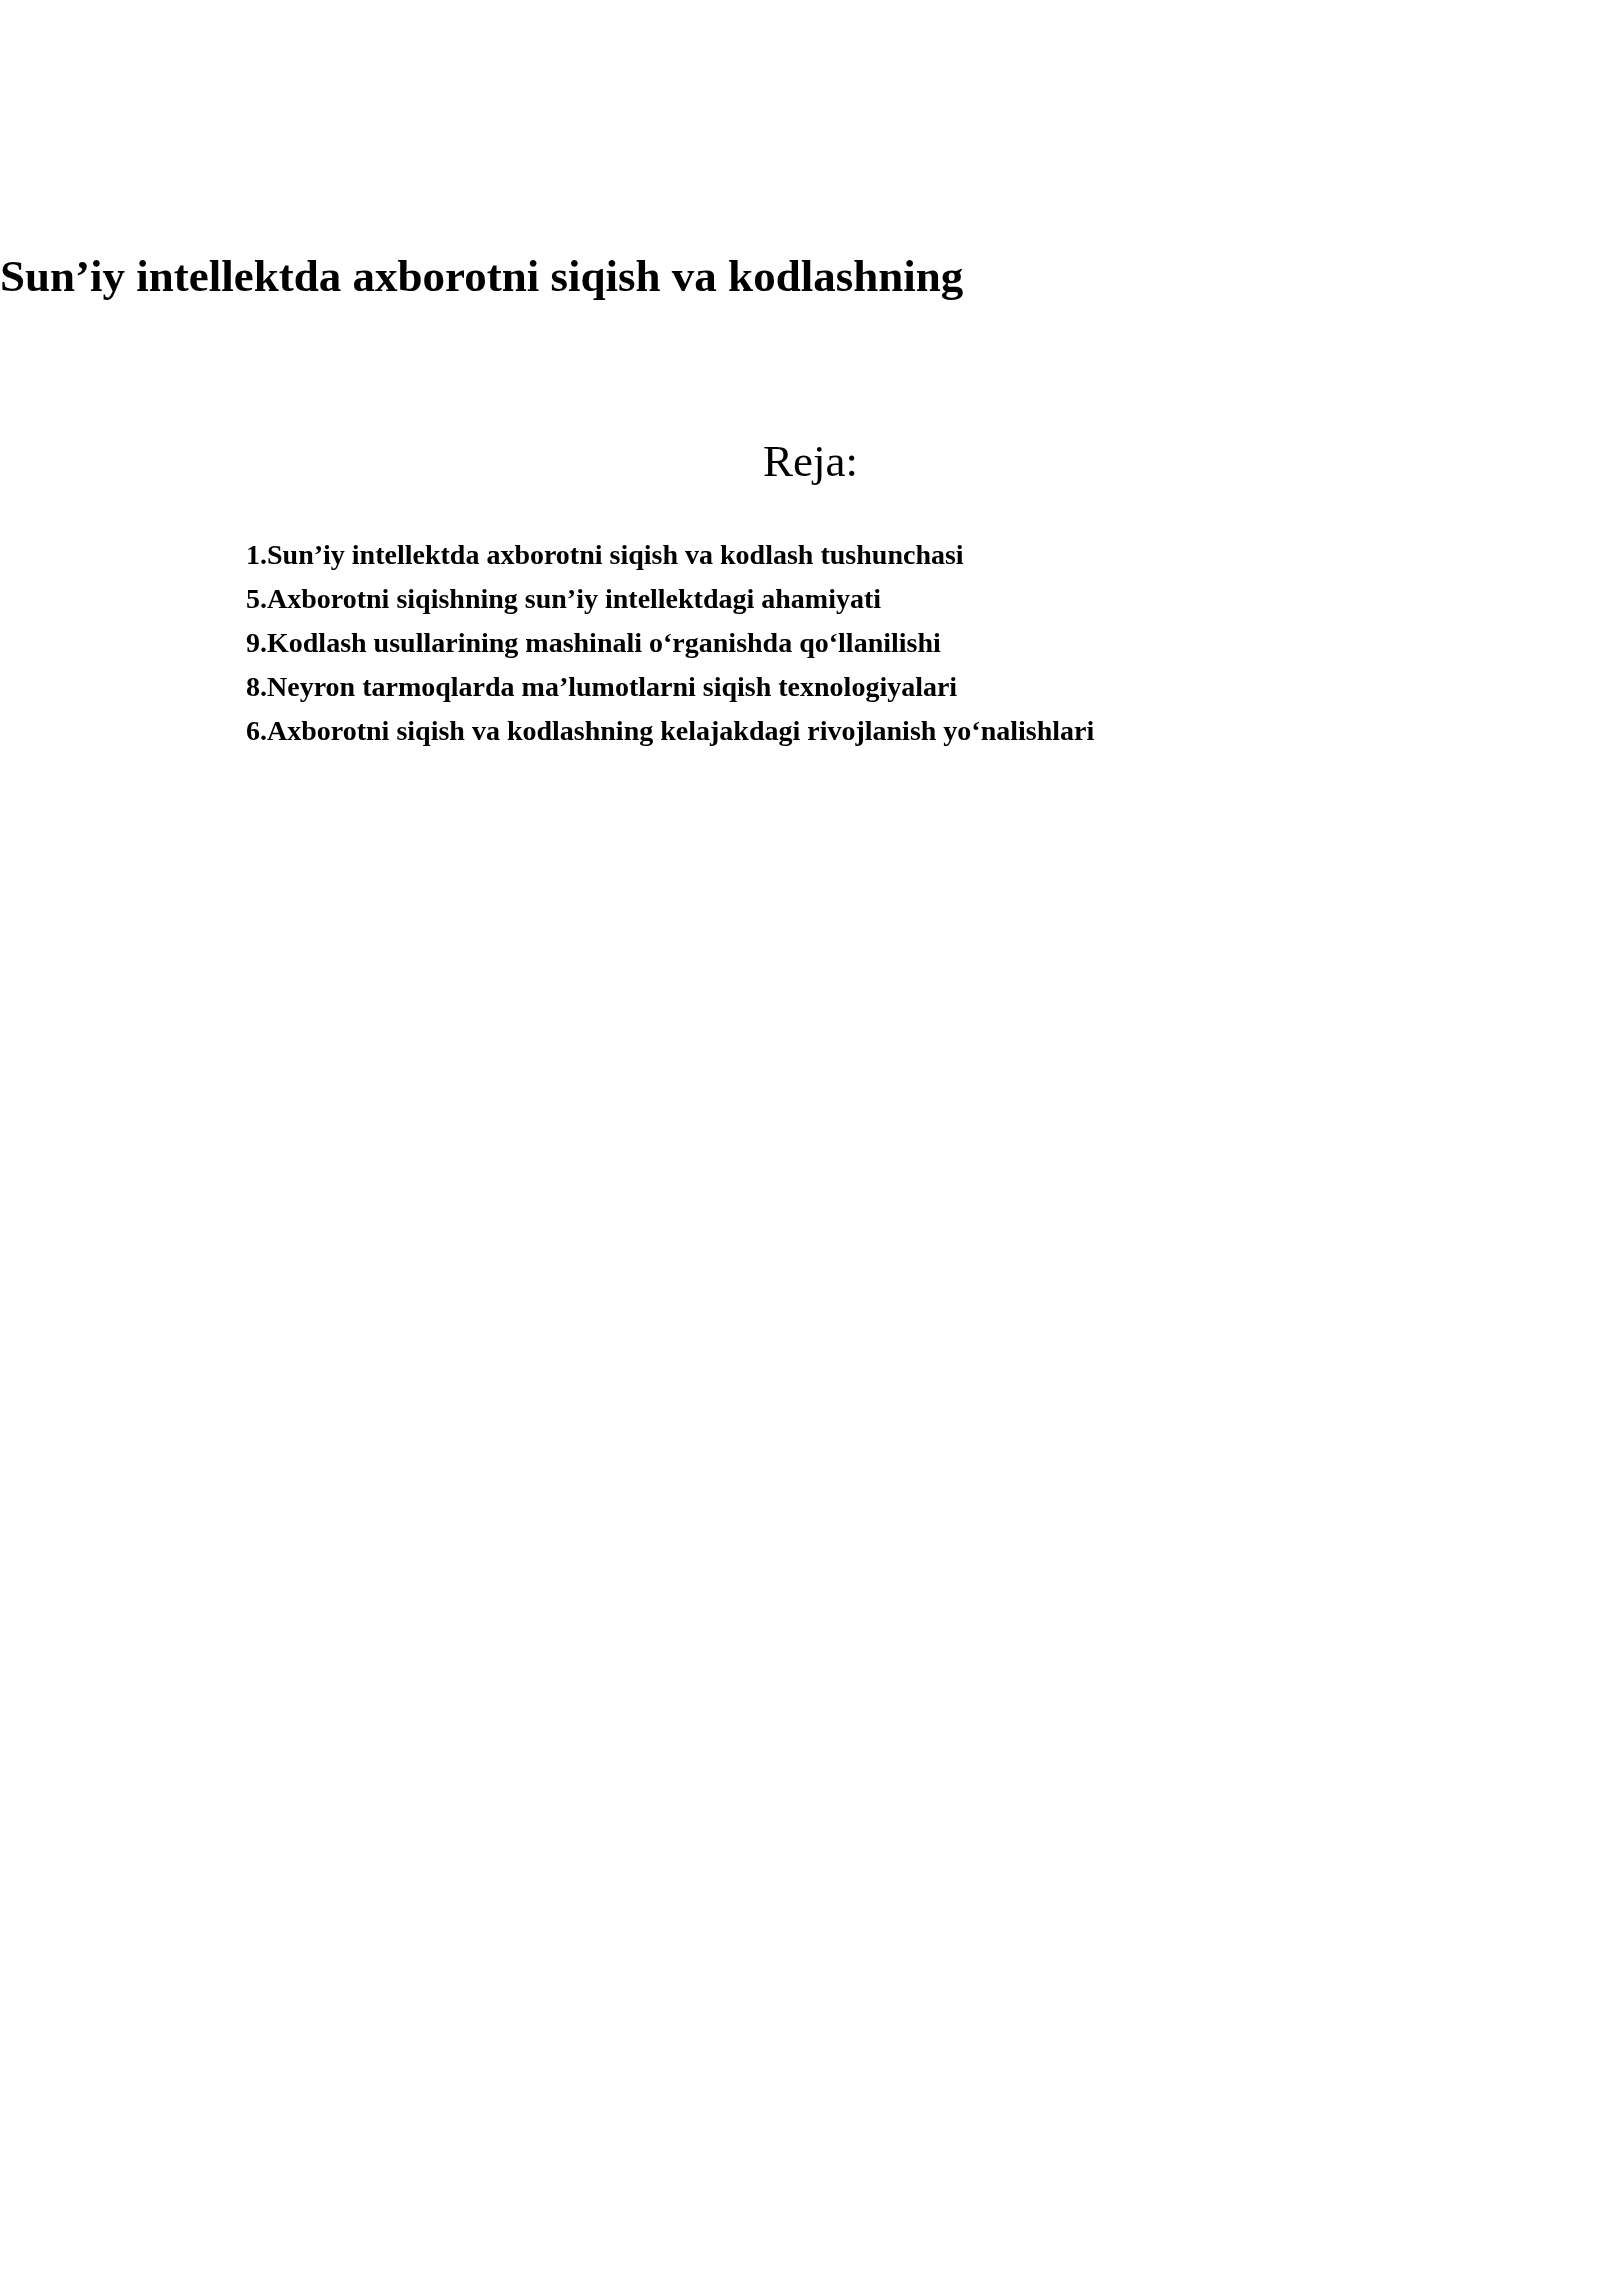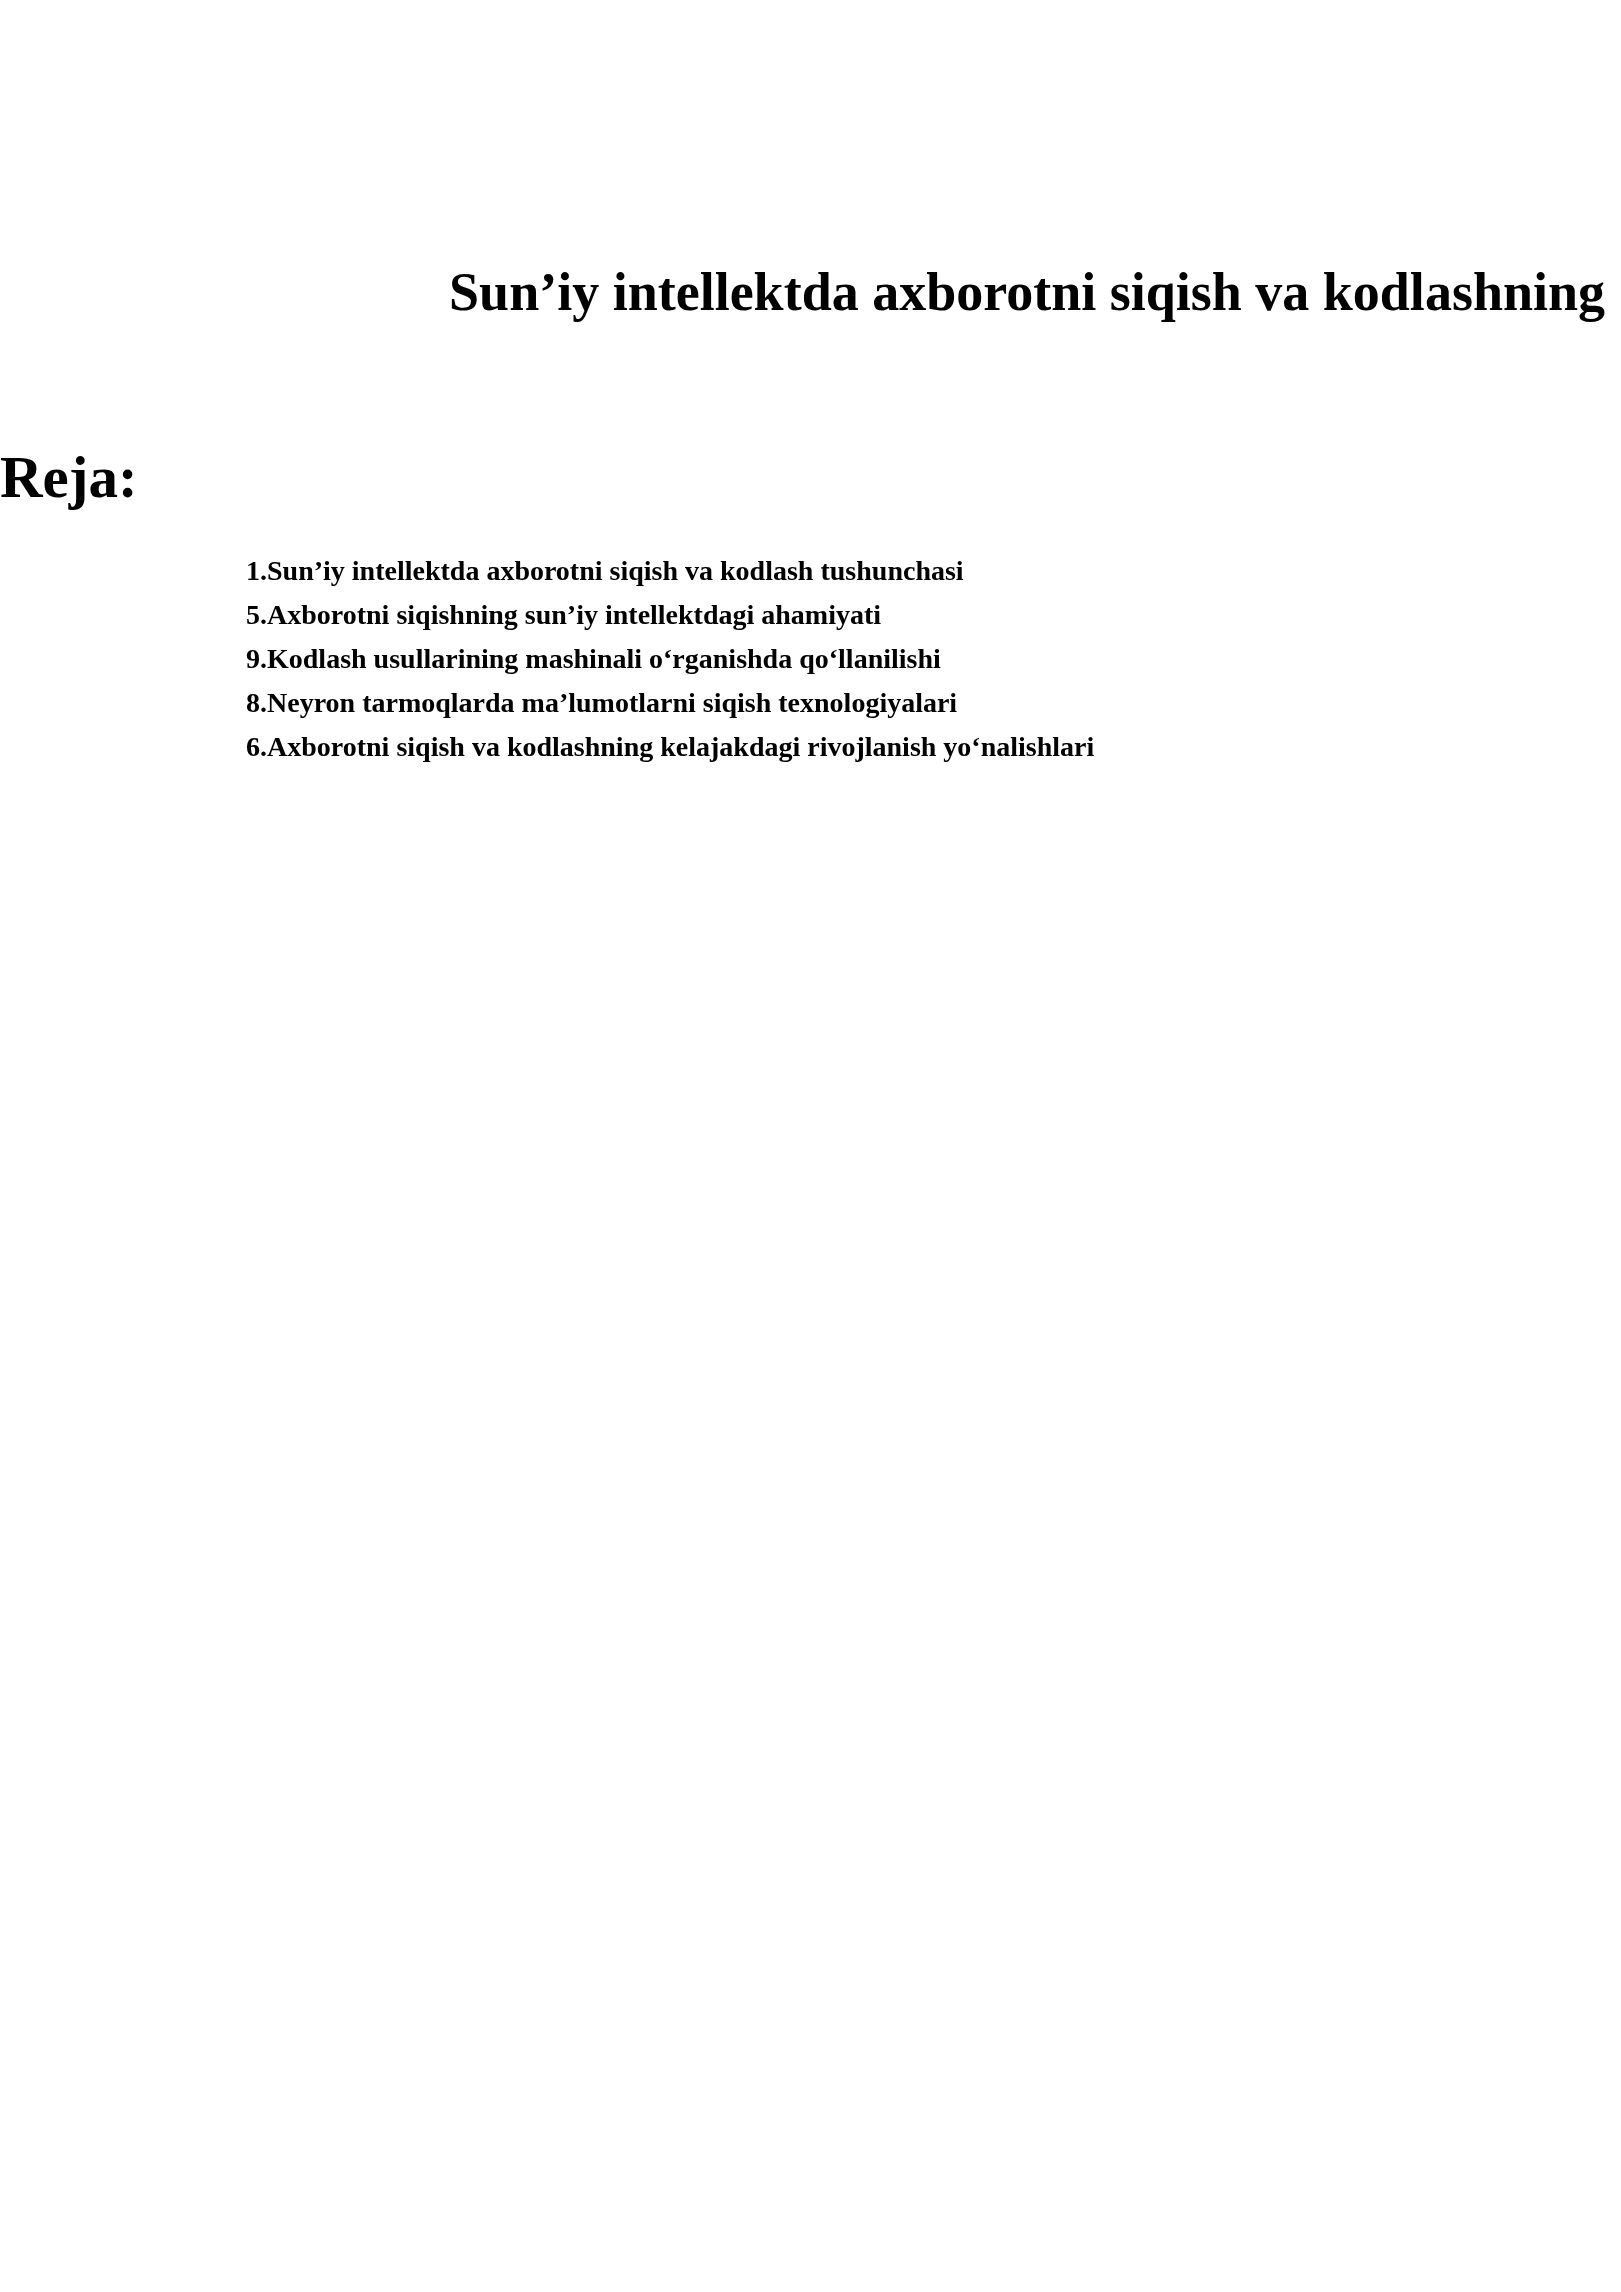--- a/index.html
+++ b/index.html
@@ -14,34 +14,34 @@
     font-family: "Liberation Serif", "DejaVu Serif", serif;
     color: #000000;
     overflow: hidden;
   }
   .page {
     position: absolute;
     inset: 0;
     background: #ffffff;
   }
   .doc-title {
-    margin: 16px;
+    margin: 0;
     padding-top: 245px;
-    text-align: right;
+    text-align: left;
     font-weight: bold;
-    font-size: 54px;
+    font-size: 45px;
     line-height: 63px;
   }
   .doc-title span { display: block; }
   .reja-heading {
     margin: 0;
     margin-top: 129px;
-    text-align: left;
-    font-weight: bold;
-    font-size: 59px;
+    text-align: center;
+    font-weight: normal;
+    font-size: 45px;
     line-height: 49px;
   }
   .plan-list {
     margin: 0;
     margin-top: 47px;
     margin-left: 246px;
     margin-right: 118px;
     font-size: 28px;
     line-height: 44px;
     font-weight: bold;

